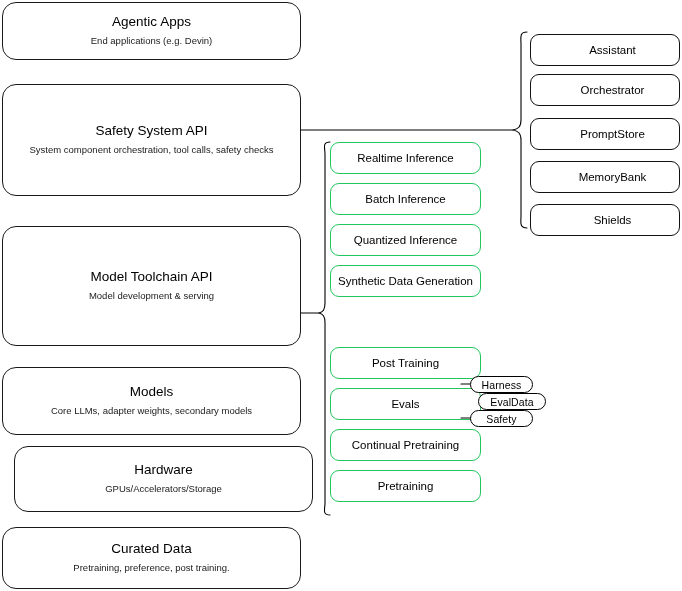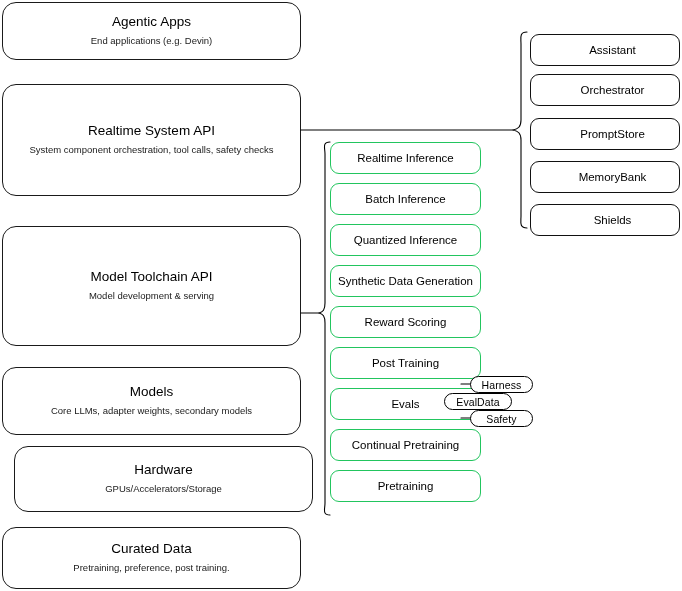--- a/index.html
+++ b/index.html
@@ -117,21 +117,21 @@
 <body>
 
 <div id="canvas">
 
   <div class="box layer" style="top:2px; height:58px;">
     <div class="title">Agentic Apps</div>
     <div class="subtitle">End applications (e.g. Devin)</div>
   </div>
 
   <div class="box layer" style="top:84px; height:112px;">
-    <div class="title">Realtime System API</div>
+    <div class="title">Safety System API</div>
     <div class="subtitle">System component orchestration, tool calls, safety checks</div>
   </div>
 
   <div class="box layer" style="top:226px; height:120px;">
     <div class="title">Model Toolchain API</div>
     <div class="subtitle">Model development &amp; serving</div>
   </div>
 
   <div class="box layer" style="top:367px; height:68px;">
     <div class="title">Models</div>
@@ -179,40 +179,37 @@
   </div>
   <div class="box cap" style="top:183px;">
     <div class="title">Batch Inference</div>
   </div>
   <div class="box cap" style="top:224px;">
     <div class="title">Quantized Inference</div>
   </div>
   <div class="box cap" style="top:265px;">
     <div class="title">Synthetic Data Generation</div>
   </div>
-  <div class="box cap" style="top:306px;">
-    <div class="title">Reward Scoring</div>
-  </div>
   <div class="box cap" style="top:347px;">
     <div class="title">Post Training</div>
   </div>
   <div class="box cap" style="top:388px;">
     <div class="title">Evals</div>
   </div>
   <div class="box cap" style="top:429px;">
     <div class="title">Continual Pretraining</div>
   </div>
   <div class="box cap" style="top:470px;">
     <div class="title">Pretraining</div>
   </div>
 
   <div class="pill" style="left:470px; top:376px; width:63px;">
     <span>Harness</span>
   </div>
-  <div class="pill" style="left:444px; top:393px; width:68px;">
+  <div class="pill" style="left:478px; top:393px; width:68px;">
     <span>EvalData</span>
   </div>
   <div class="pill" style="left:470px; top:410px; width:63px;">
     <span>Safety</span>
   </div>
 
   <div class="box comp" style="top:34px;">
     <div class="title">Assistant</div>
   </div>
   <div class="box comp" style="top:74px;">

